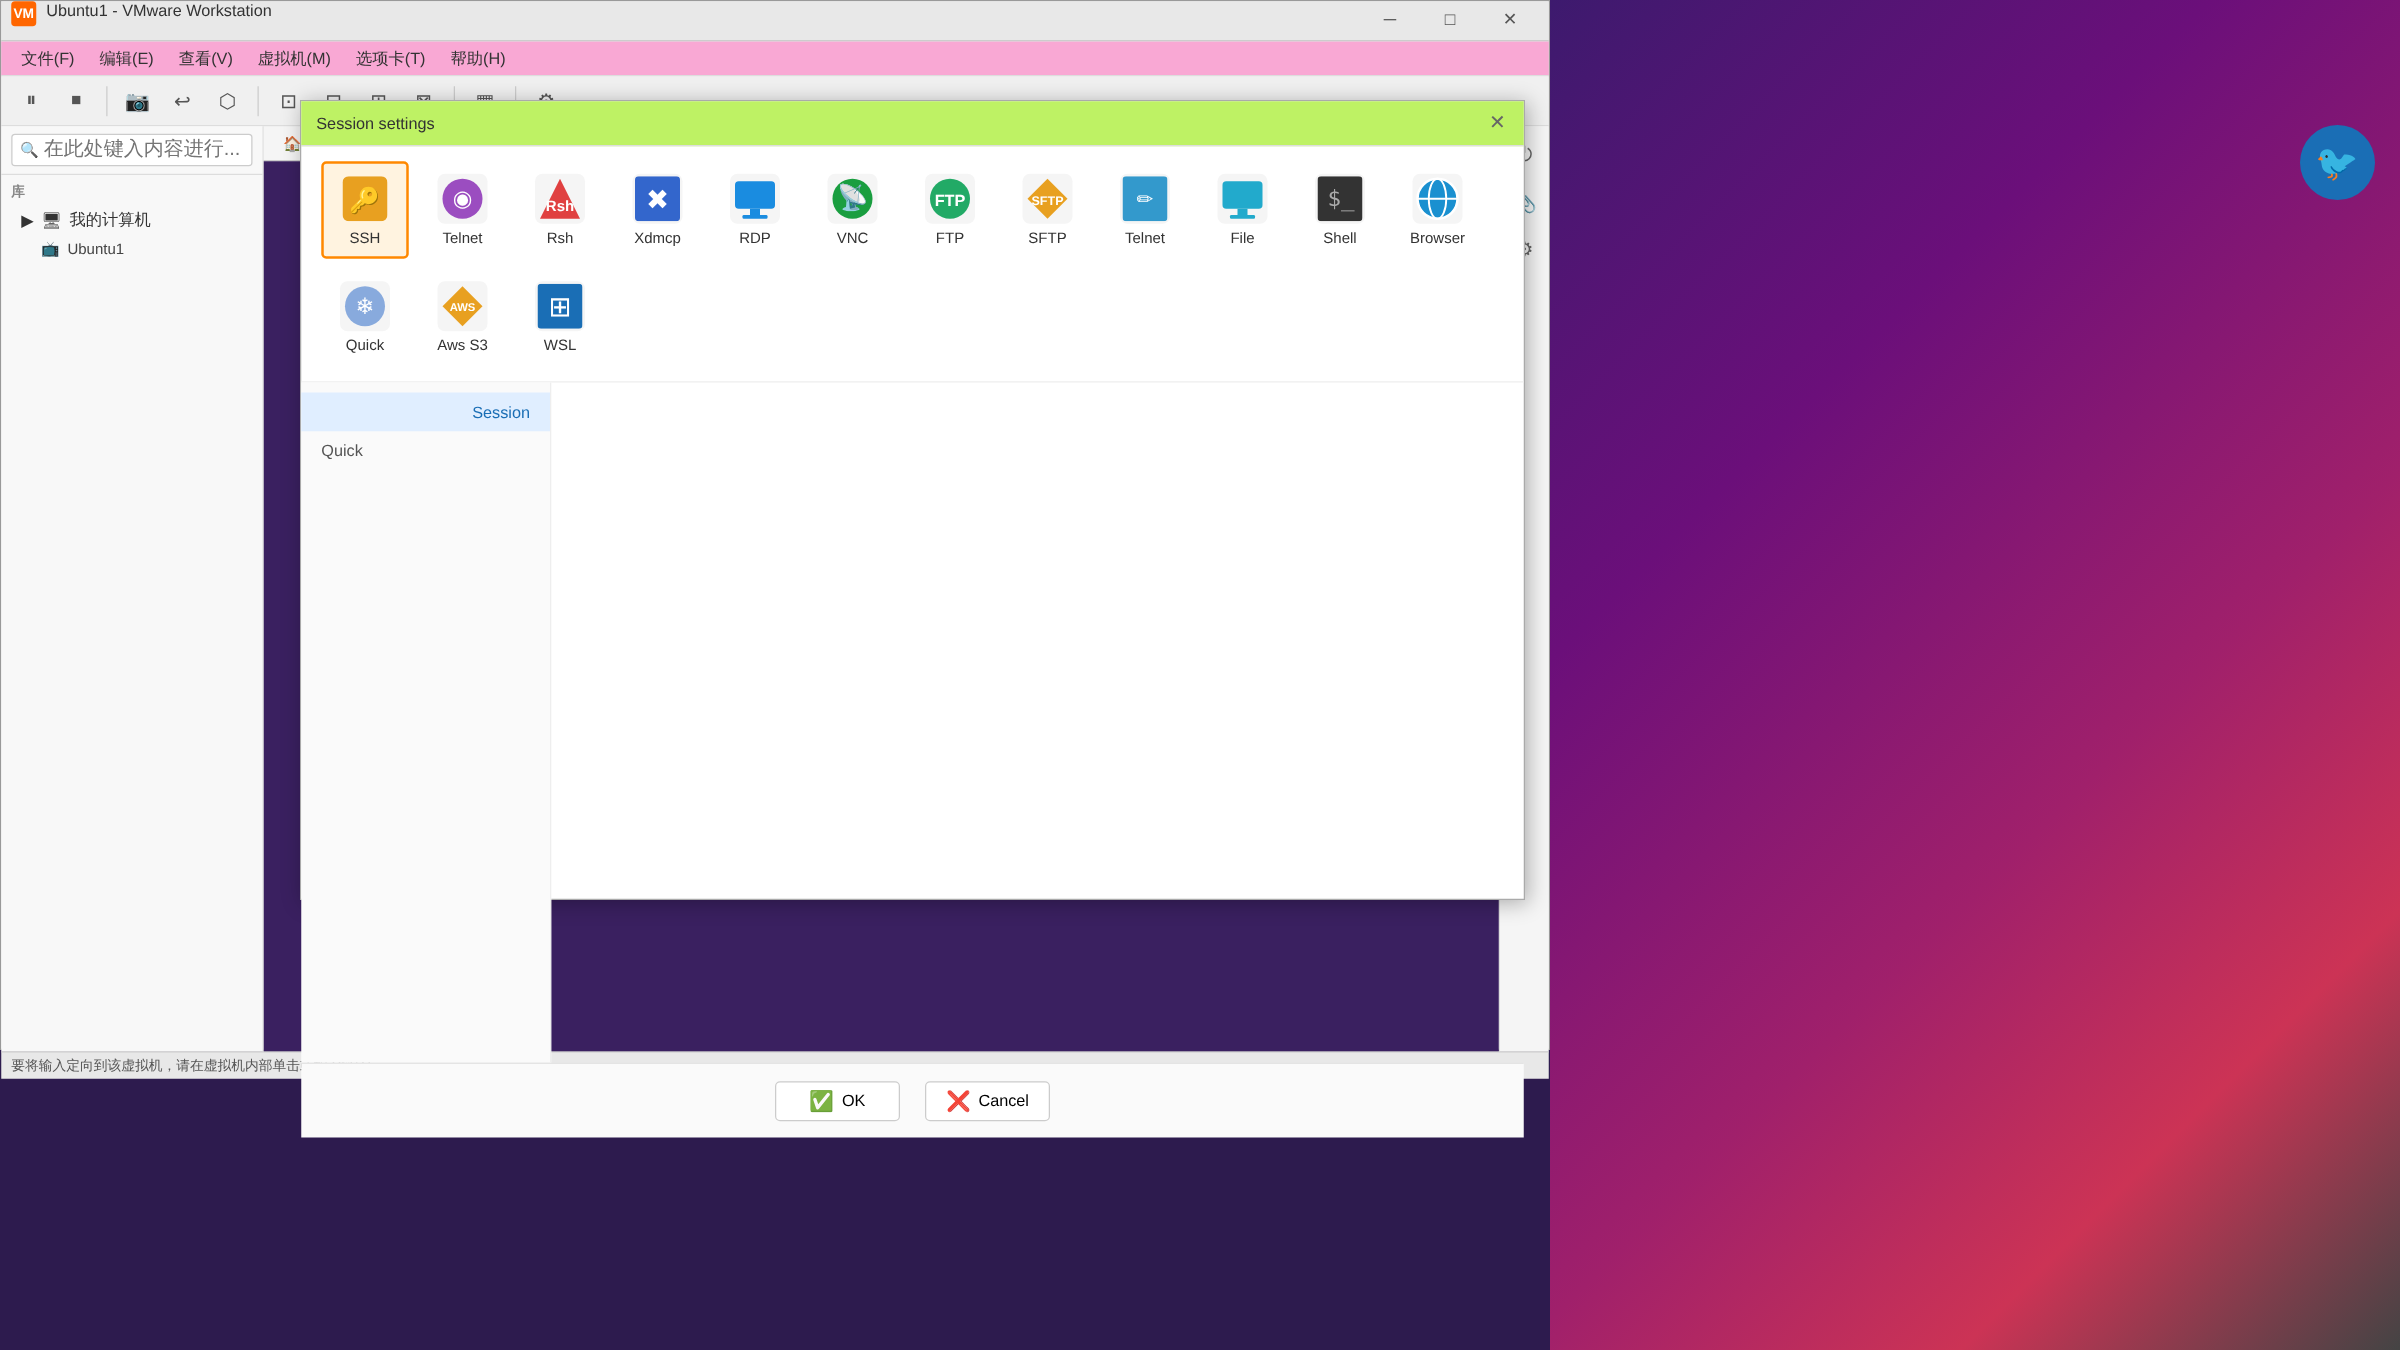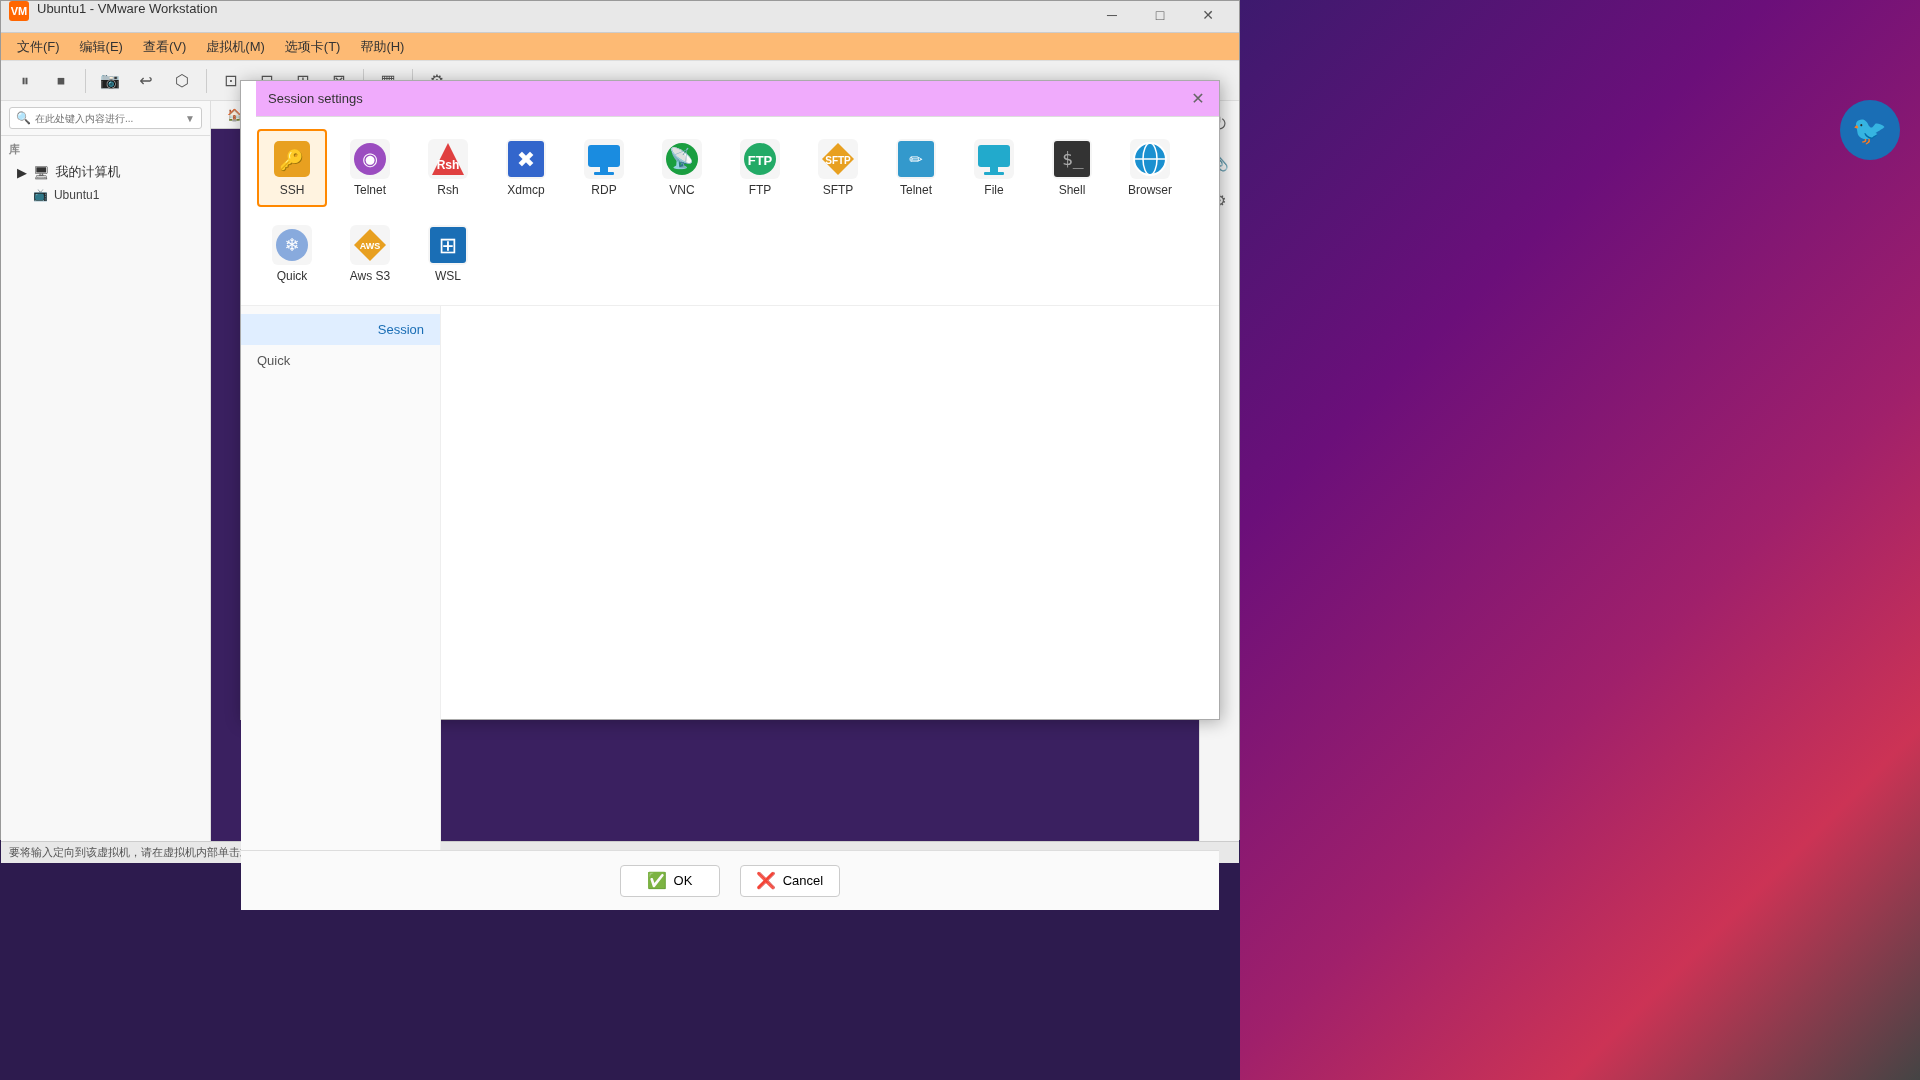--- a/index.html
+++ b/index.html
@@ -53,21 +53,21 @@
       border: none;
       cursor: pointer;
       font-size: 14px;
       color: #555;
       display: flex; align-items: center; justify-content: center;
     }
 
     
     .menu-bar {
       height: 28px;
-      background: #fdba74;
+      background: #f9a8d4;
       border-bottom: 1px solid #ddd;
       display: flex;
       align-items: center;
       padding: 0 8px;
       gap: 4px;
     }
     .menu-item {
       padding: 2px 8px;
       font-size: 13px;
       color: #333;
@@ -118,21 +118,21 @@
       width: 100%;
       display: flex;
       align-items: center;
       background: white;
       border: 1px solid #ccc;
       border-radius: 3px;
       padding: 3px 6px;
     }
     .search-box input {
       border: none; outline: none;
-      font-size: 10px; flex: 1;
+      font-size: 16px; flex: 1;
       background: transparent;
     }
     .search-icon { font-size: 12px; color: #888; margin-right: 4px; }
     .search-arrow { font-size: 10px; color: #888; margin-left: 2px; cursor: pointer; }
 
     .sidebar-label {
       padding: 6px 8px 2px;
       font-size: 11px;
       color: #888;
       font-weight: bold;
@@ -222,27 +222,26 @@
       left: 240px;
       width: 980px;
       height: 640px;
       background: white;
       border: 1px solid #aaa;
       box-shadow: 2px 2px 16px rgba(0,0,0,0.3);
       z-index: 100;
     }
     .dialog-title-bar {
       height: 36px;
-      background: #f0abfc;
+      background: #bef264;
       border-bottom: 1px solid #ddd;
       display: flex;
       align-items: center;
       padding: 0 12px;
       position: relative;
-      margin-left: 15px;
     }
     .dialog-title {
       font-size: 13px;
       color: #333;
       font-weight: 500;
     }
     .dialog-close {
       position: absolute;
       right: 8px;
       top: 4px;

